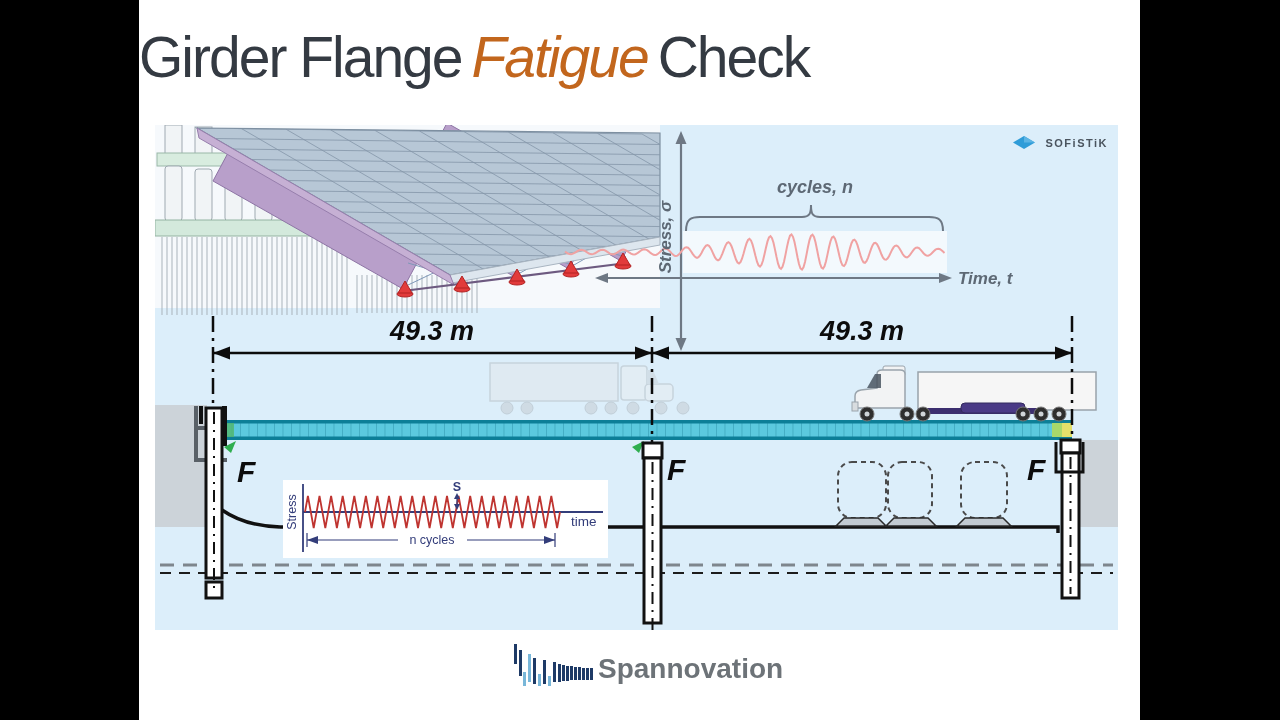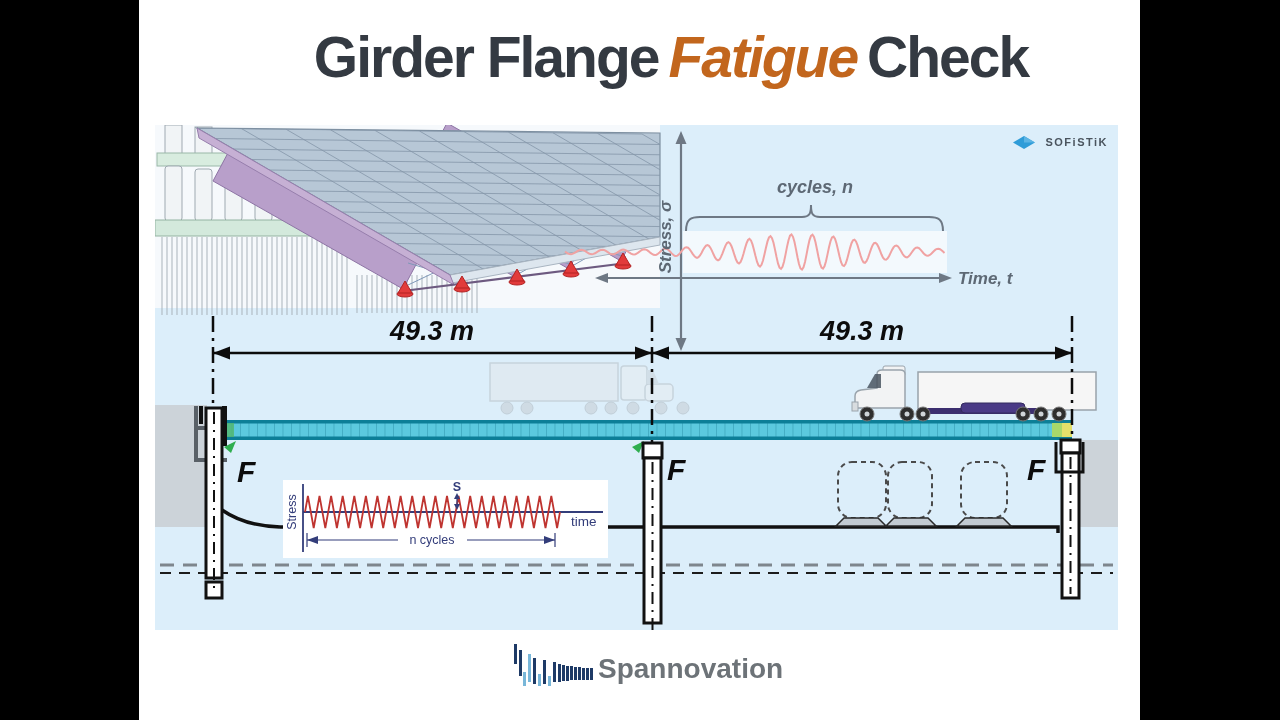--- a/index.html
+++ b/index.html
@@ -1,26 +1,26 @@
 <!DOCTYPE html>
 <html><head>
 <meta charset="utf-8">
 <style>
   html,body{margin:0;padding:0;background:#000;}
   .stage{position:relative;width:1280px;height:720px;background:#000;overflow:hidden;
          font-family:"Liberation Sans",sans-serif;}
   .card{position:absolute;left:139px;top:0;width:1001px;height:720px;background:#ffffff;}
-  .title{position:absolute;left:139px;top:24px;width:1064px;text-align:center;
-         font-size:57px;font-weight:bold;letter-spacing:-2px;color:#343a42;white-space:nowrap;}
+  .title{position:absolute;left:139px;top:24px;width:1064px;text-align:left;
+         font-size:57px;font-weight:normal;letter-spacing:-2px;color:#343a42;white-space:nowrap;}
   .title .accent{font-style:italic;color:#c2661d;margin:0 10px;}
   .canvas{position:absolute;left:155px;top:125px;width:963px;height:505px;background:#dceefa;}
   .model-svg{position:absolute;left:0;top:0;}
   .chart-svg{position:absolute;left:330px;top:0;}
   .elev-svg{position:absolute;left:0;top:185px;overflow:visible;}
-  .sofistik{position:absolute;right:10px;top:11px;display:flex;align-items:flex-start;gap:10px;}
+  .sofistik{position:absolute;right:10px;top:11px;display:flex;align-items:center;gap:10px;}
   .sofistik .txt{font-size:11px;font-weight:bold;letter-spacing:1.5px;color:#4a545e;}
   .spannovation{position:absolute;left:510px;top:638px;display:flex;align-items:center;}
   .spannovation .txt{font-size:28px;font-weight:bold;color:#6d7378;letter-spacing:0;text-align:right;}
   svg text{font-family:"Liberation Sans",sans-serif;}
   .dimlbl{font-size:27px;font-weight:bold;font-style:italic;fill:#0c0c0c;}
   .flbl{font-size:30px;font-weight:bold;font-style:italic;fill:#0c0c0c;}
   .chartlbl{font-size:17px;font-weight:bold;font-style:italic;fill:#5d6874;}
   .bracelbl{font-size:18px;font-weight:bold;font-style:italic;fill:#5d6874;}
   .insetlbl{font-size:12.5px;fill:#333d7a;}
 </style>

